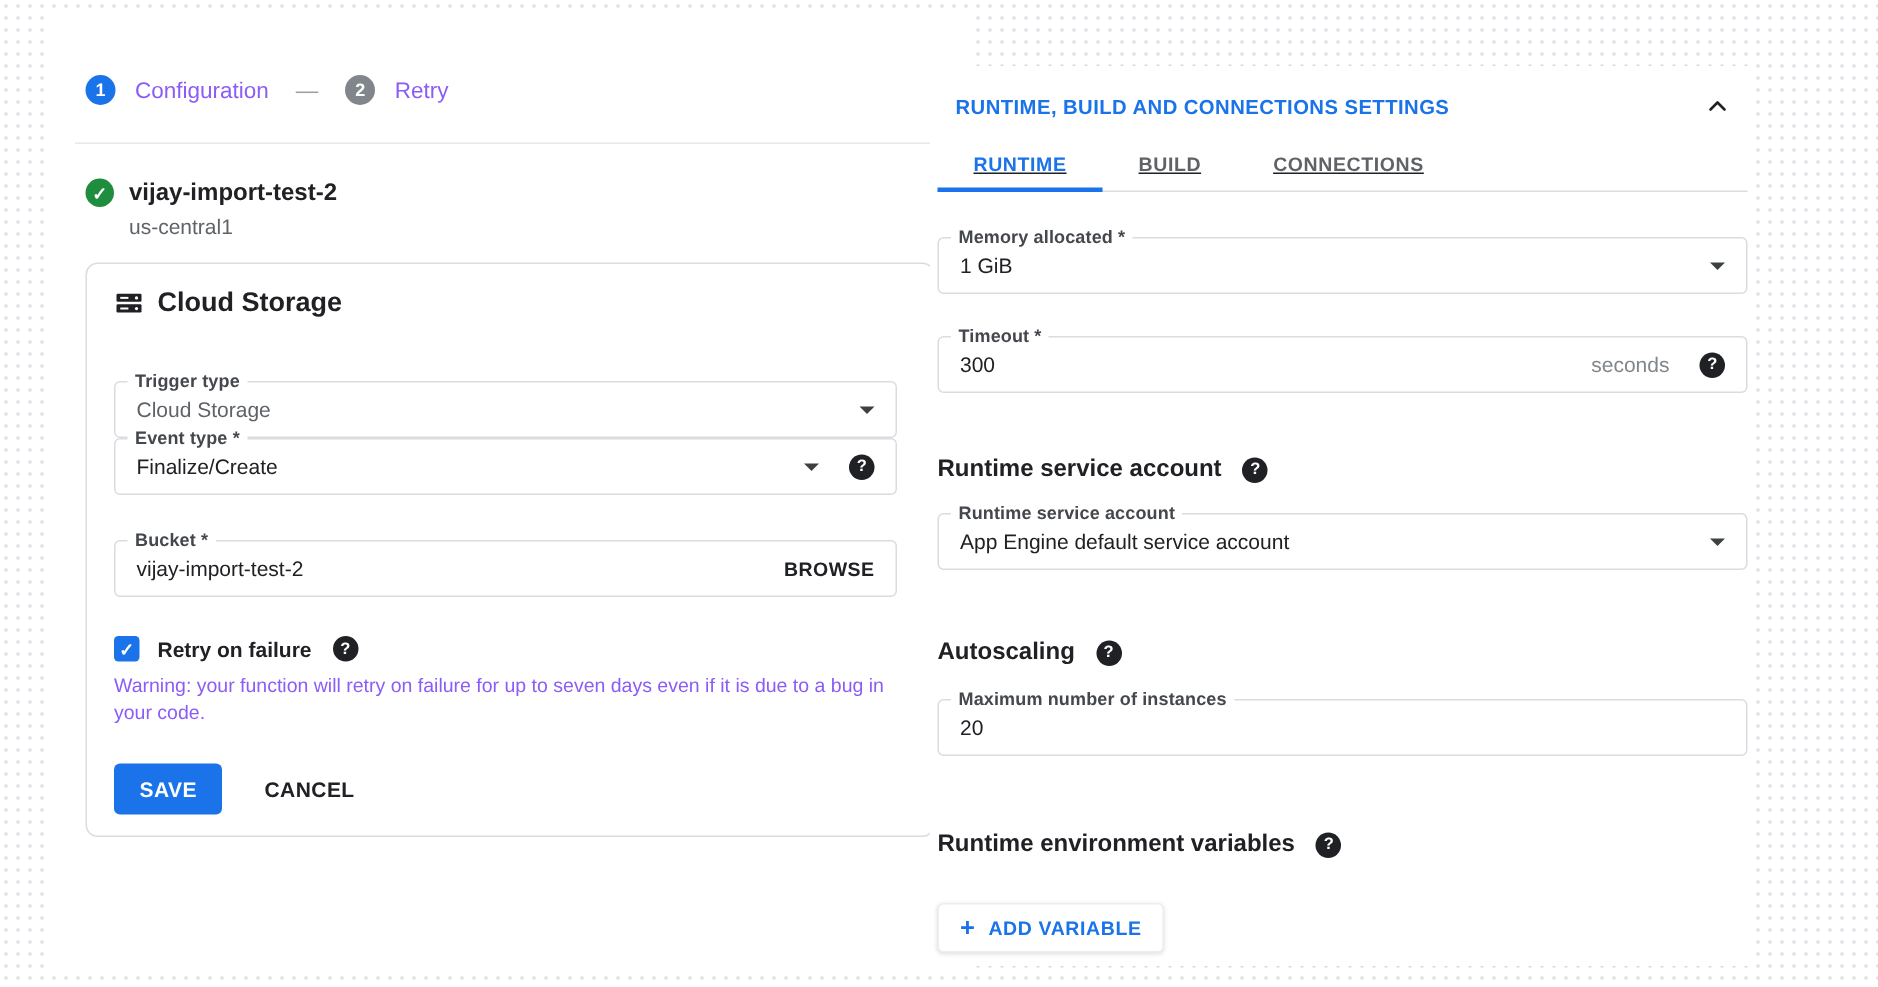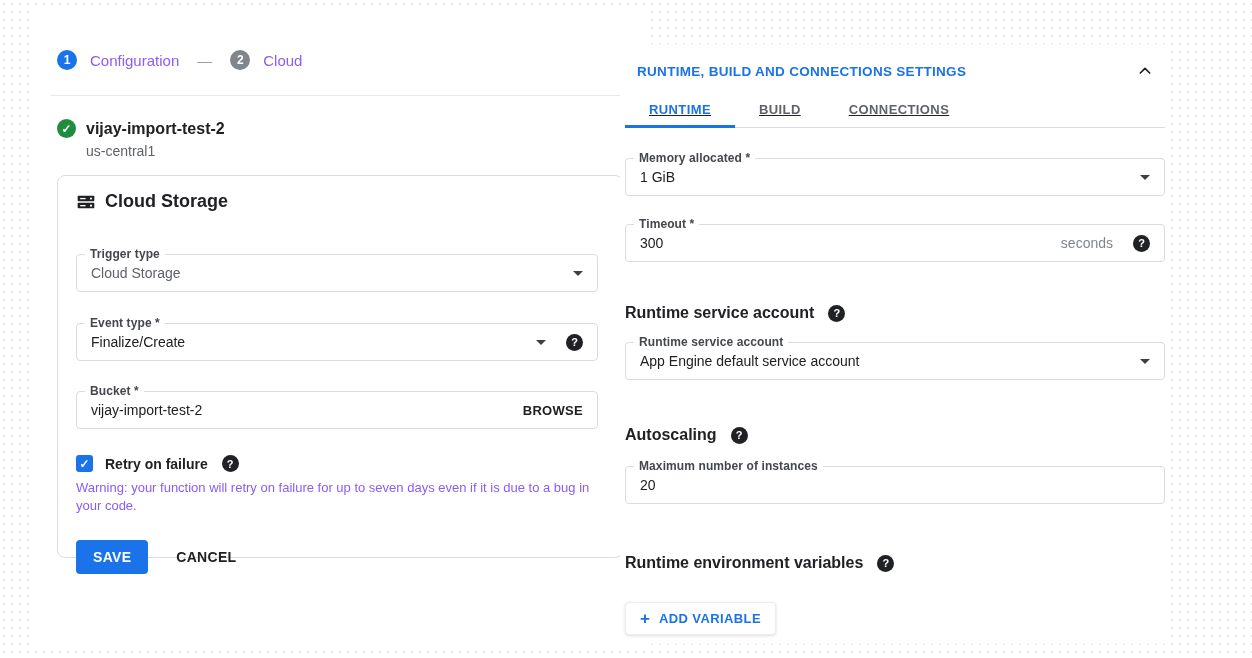--- a/index.html
+++ b/index.html
@@ -52,21 +52,21 @@
   .ofield-right { display:flex; align-items:center; gap:20px; }
   .dd-arrow { width:0; height:0; border-left:5px solid transparent; border-right:5px solid transparent;
               border-top:5px solid #3c4043; }
   .help-icon { width:17px; height:17px; border-radius:50%; background:#202124; color:#fff;
                font-size:11px; font-weight:bold; display:inline-flex; align-items:center;
                justify-content:center; flex:0 0 auto; }
   .suffix { font-size:14px; color:#80868b; }
   .browse-btn { font-size:13px; font-weight:bold; color:#202124; letter-spacing:.3px; cursor:pointer; }
 
   .mt-tt { margin-top:42px; }
-  .mt-et { margin-top:31px; }
+  .mt-et { }
   .mt-bk { margin-top:30px; }
 
   
   .retry-row { margin-top:26px; display:flex; align-items:center; }
   .checkbox { width:17px; height:17px; border-radius:3px; background:#1a73e8; color:#fff;
               font-size:12px; font-weight:bold; display:inline-flex; align-items:center; justify-content:center; }
   .retry-label { margin-left:12px; font-size:14px; font-weight:bold; }
   .retry-row .help-icon { margin-left:14px; }
   .warning { margin-top:7px; font-size:13px; color:#8b5cf6; line-height:18px; max-width:524px; }
 
@@ -107,21 +107,21 @@
 </head>
 <body>
 
 <div class="panel left-panel">
 
   <div class="stepper">
     <span class="step-circle active">1</span>
     <span class="step-label">Configuration</span>
     <span class="step-sep">—</span>
     <span class="step-circle inactive">2</span>
-    <span class="step-label">Cloud</span>
+    <span class="step-label">Retry</span>
   </div>
 
   <div class="divider1"></div>
 
   <div class="fn-row">
     <span class="status-badge">✓</span>
     <span class="fn-name">vijay-import-test-2</span>
   </div>
   <div class="fn-region">us-central1</div>
 

